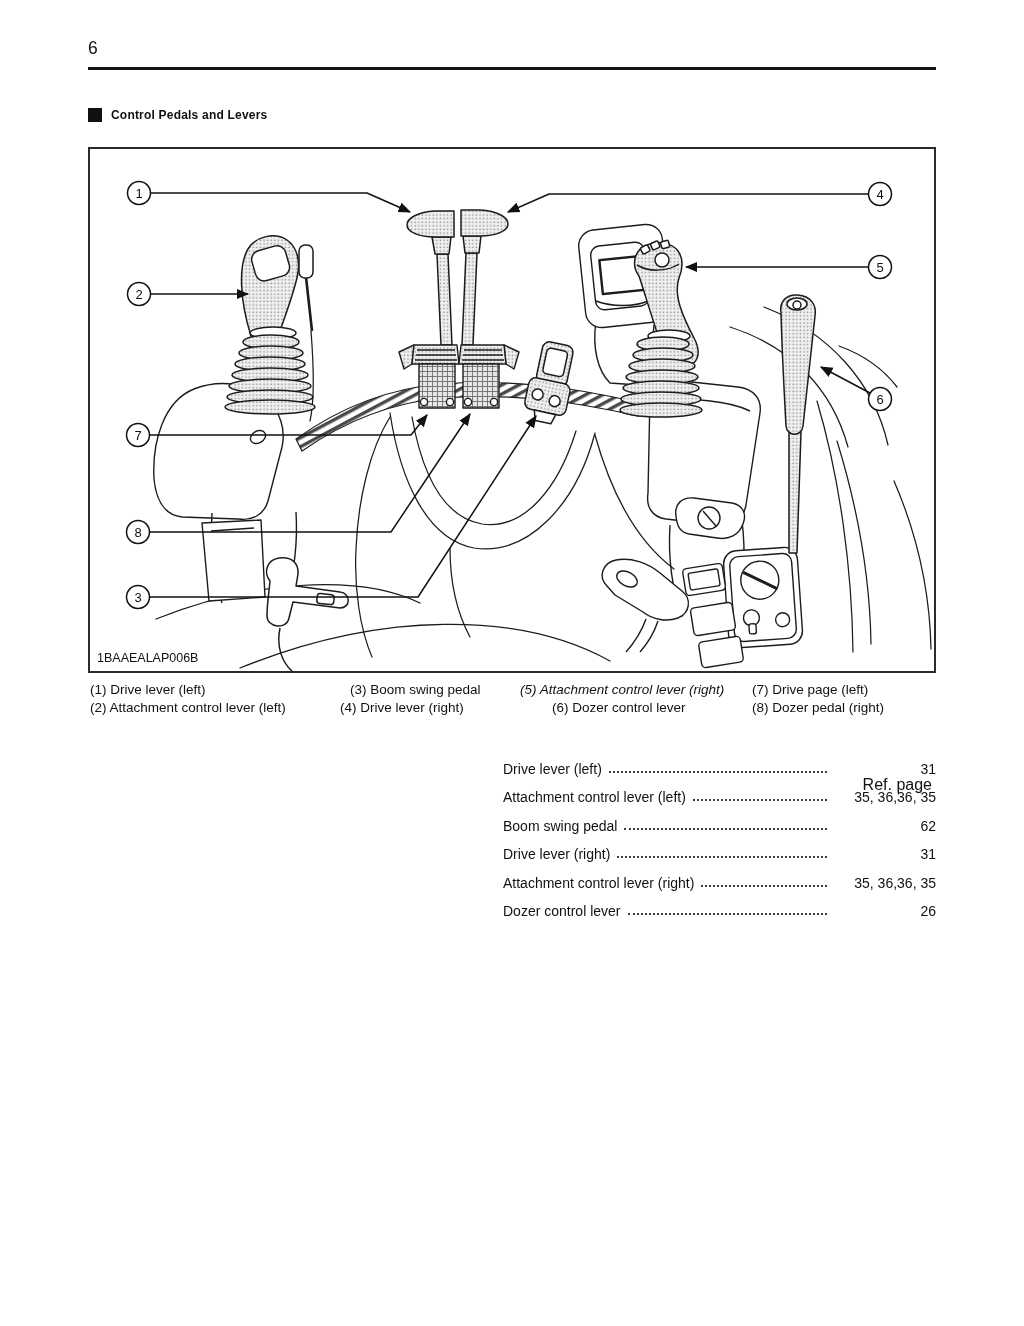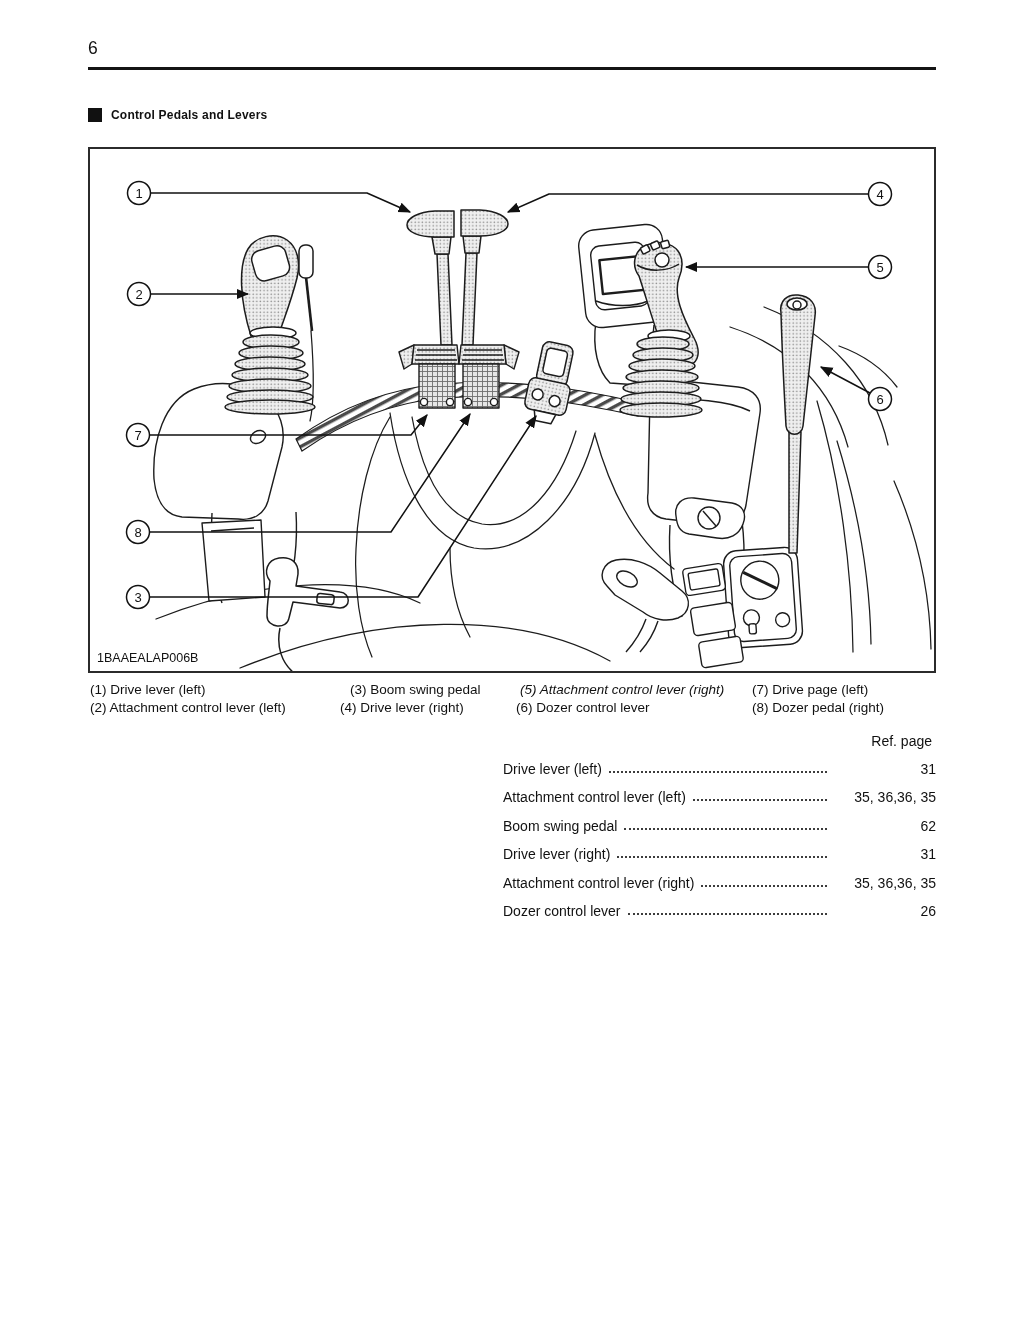--- a/index.html
+++ b/index.html
@@ -17,21 +17,21 @@
   .sec .bullet{width:14px;height:14px;background:#111;display:inline-block;}
   .sec .sec-label{font-size:12px;font-weight:bold;letter-spacing:.2px;}
   
   .figbox{position:absolute;left:88px;top:147px;width:844px;height:522px;border:2px solid #2b2b2b;background:#fff;}
   .figbox svg{display:block;width:844px;height:522px;}
   svg text.cnum{font:13px "Liberation Sans","DejaVu Sans",sans-serif;fill:#111;}
   svg text.fcode{font:12.5px "Liberation Sans","DejaVu Sans",sans-serif;fill:#111;}
   
   .leg-item{position:absolute;font-size:13.5px;white-space:nowrap;}
   
-  .ref-head{position:absolute;left:700px;top:733px;width:232px;text-align:right;font-size:14px;}
+  .ref-head{position:absolute;left:700px;top:776px;width:232px;text-align:right;font-size:16px;}
   .ref-row{position:absolute;left:503px;width:433px;display:flex;align-items:flex-end;font-size:14px;}
   .ref-label{white-space:nowrap;}
   .ref-dots{flex:1;border-bottom:2px dotted #3c3c3c;margin:0 12px 4px 7px;min-width:10px;}
   .ref-page{width:97px;white-space:nowrap;text-align:right;}
 </style>
 </head>
 <body>
 
 <div class="page">
 
@@ -264,21 +264,21 @@
 
       <text class="fcode" x="7" y="513">1BAAEALAP006B</text>
     </svg>
   </div>
 
   <div class="leg-item" style="left:90px;top:682px;text-align:right;"><span>(1)</span> <span>Drive lever (left)</span></div>
   <div class="leg-item" style="left:90px;top:700px;"><span>(2)</span> <span>Attachment control lever (left)</span></div>
   <div class="leg-item" style="left:326px;top:682px;margin-left:24px;"><span>(3)</span> <span>Boom swing pedal</span></div>
   <div class="leg-item" style="left:340px;top:700px;"><span>(4)</span> <span>Drive lever (right)</span></div>
   <div class="leg-item" style="left:520px;top:682px;font-style:italic;"><span>(5)</span> <span>Attachment control lever (right)</span></div>
-  <div class="leg-item" style="left:516px;top:700px;"><span>(6)</span> <span>Dozer control lever</span></div>
+  <div class="leg-item" style="left:552px;top:700px;"><span>(6)</span> <span>Dozer control lever</span></div>
   <div class="leg-item" style="left:752px;top:682px;"><span>(7)</span> <span>Drive page (left)</span></div>
   <div class="leg-item" style="left:752px;top:700px;"><span>(8)</span> <span>Dozer pedal (right)</span></div>
 
   <div class="ref-head">Ref. page</div>
 
   <div class="ref-row" style="top:761px;">
     <span class="ref-label">Drive lever (left)</span>
     <span class="ref-dots"></span>
     <span class="ref-page">31</span>
   </div>

